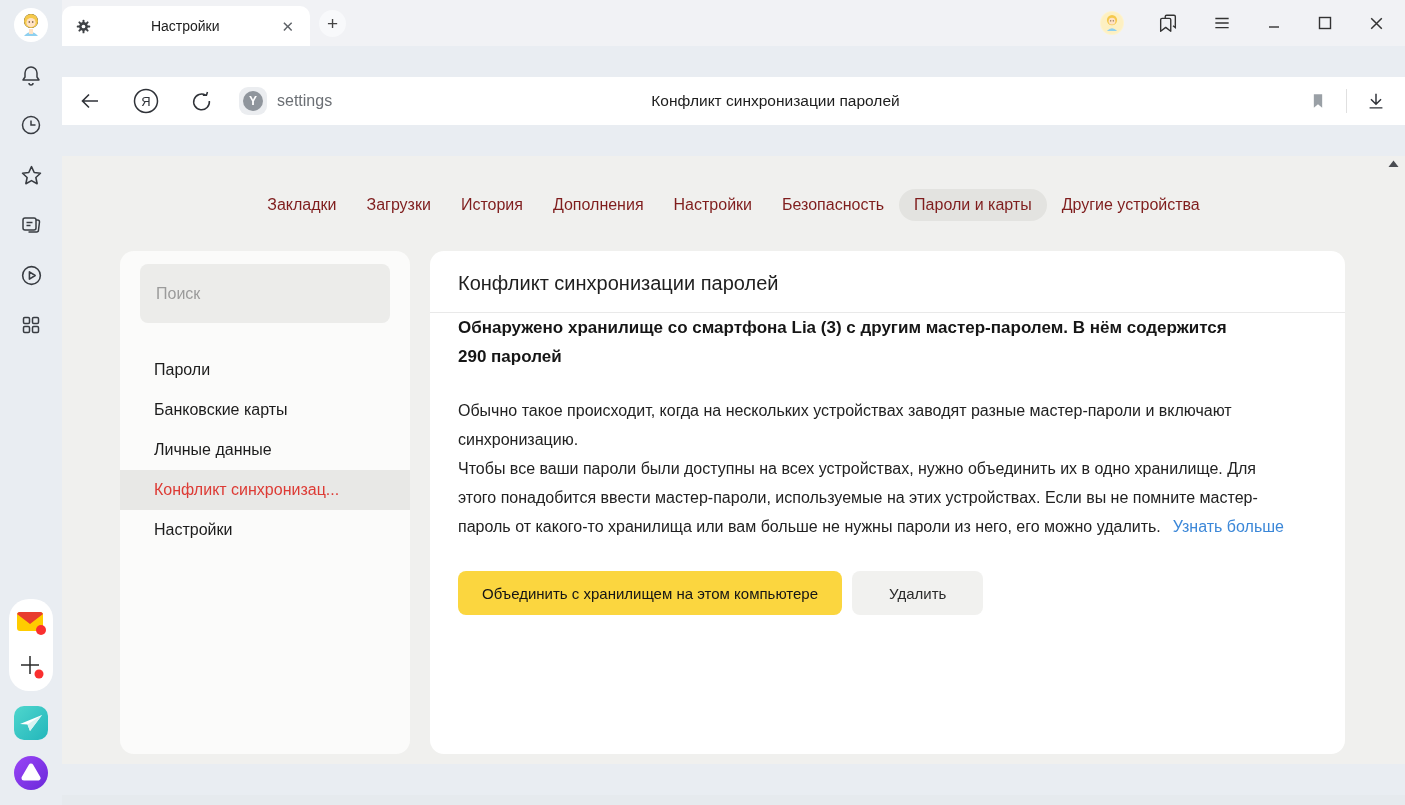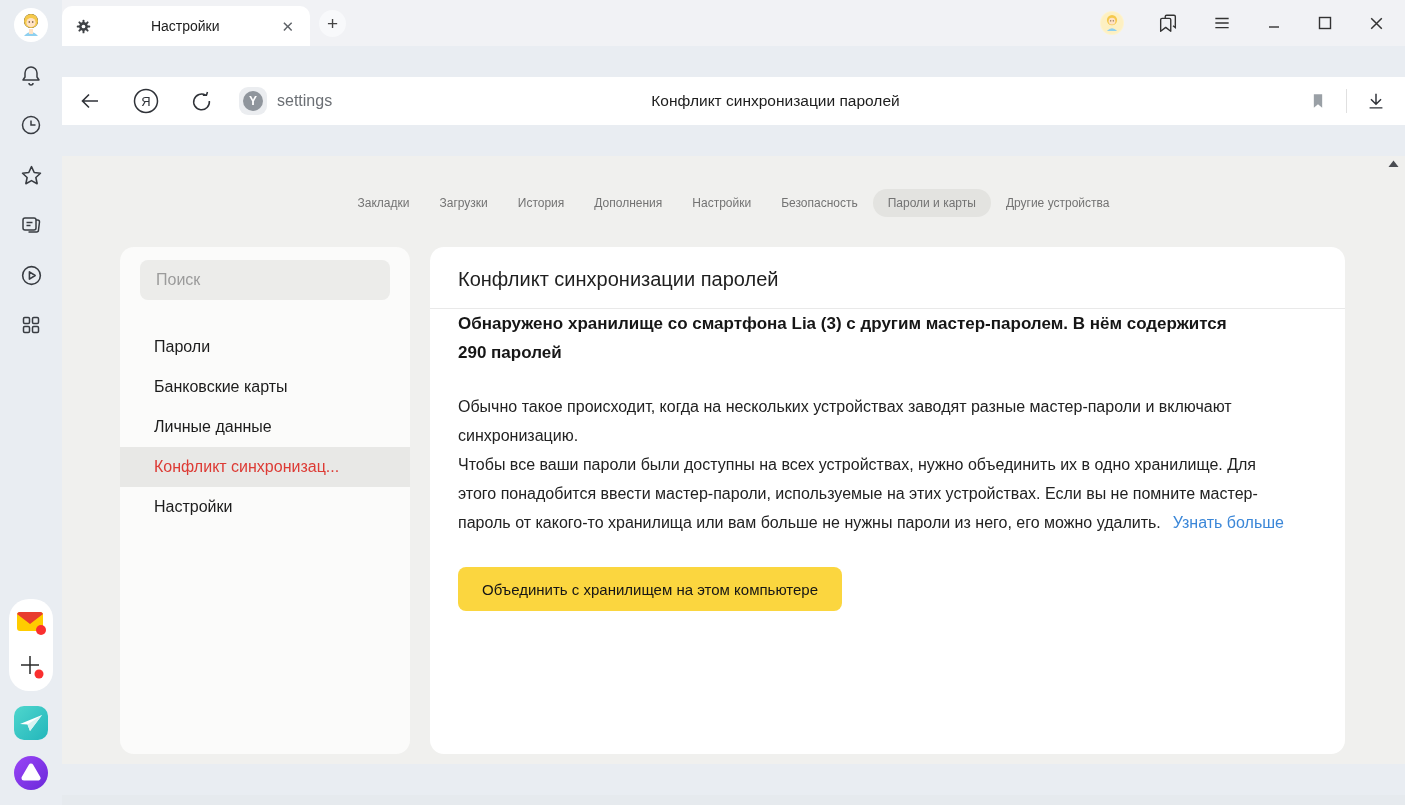--- a/index.html
+++ b/index.html
@@ -62,30 +62,30 @@
   .toolbar-right { margin-left:auto; display:flex; align-items:center; gap:0; }
   .vdivider { width:1px; height:24px; background:#e0e0e0; margin:0 18px; }
   .gap31 { margin-left:31px; }
 
   
   .content { flex:1; background:#f0f0ee; position:relative; display:flex; flex-direction:column; min-height:0; }
   .scroll-up { position:absolute; top:4px; right:6px; cursor:pointer; }
   .bottom-strip { height:10px; background:#e6eaee; flex-shrink:0; }
 
   .navrow { display:flex; justify-content:center; align-items:center; margin-top:33px; flex-shrink:0; }
-  .nav-item { font-size:12px; color:#737373; padding:7px 15px; border-radius:17px;
+  .nav-item { font-size:16px; color:#7f1d1d; padding:7px 15px; border-radius:17px;
     cursor:pointer; white-space:nowrap; }
   .nav-item.active { background:#e3e3e0; }
 
   .panels { display:flex; gap:20px; margin:30px 60px 0 58px; flex:1; min-height:0; }
 
   
   .left-panel { width:290px; flex-shrink:0; background:#fbfbfa; border-radius:14px;
     padding-top:13px; overflow:hidden; }
-  .search-input { display:block; width:250px; height:40px; margin:0 20px;
+  .search-input { display:block; width:250px; height:59px; margin:0 20px;
     background:#ececea; border:none; border-radius:8px; padding:0 16px;
     font-family:"Liberation Sans", sans-serif; font-size:16px; color:#333; outline:none; }
   .search-input::placeholder { color:#9b9b9b; }
   .menu { margin-top:27px; }
   .menu-item { height:40px; display:flex; align-items:center; padding-left:34px;
     font-size:16px; color:#1c1c1c; cursor:pointer; white-space:nowrap; }
   .menu-item.active { background:#e8e8e6; color:#dd3b35; }
 
   
   .card { flex:1; background:#fff; border-radius:14px; display:flex; flex-direction:column; min-width:0; }
@@ -344,20 +344,21 @@
       <div class="card">
         <div class="card-header">Конфликт синхронизации паролей</div>
         <div class="card-body">
           <div class="alert-title">Обнаружено хранилище со смартфона Lia (3) с другим мастер-паролем. В нём содержится 290 паролей</div>
           <div class="body-text">
             <span>Обычно такое происходит, когда на нескольких устройствах заводят разные мастер-пароли и включают синхронизацию.</span><br>
             <span>Чтобы все ваши пароли были доступны на всех устройствах, нужно объединить их в одно хранилище. Для этого понадобится ввести мастер-пароли, используемые на этих устройствах. Если вы не помните мастер-пароль от какого-то хранилища или вам больше не нужны пароли из него, его можно удалить.</span><a class="learn-more" href="#">Узнать больше</a>
           </div>
           <div class="btn-row">
             <button class="btn btn-primary">Объединить с хранилищем на этом компьютере</button>
+            <button class="btn btn-secondary">Удалить</button>
           </div>
         </div>
       </div>
 
     </div>
     <div style="height:10px; flex-shrink:0;"></div>
   </div>
 
   <div class="bottom-strip"></div>
 </div>

